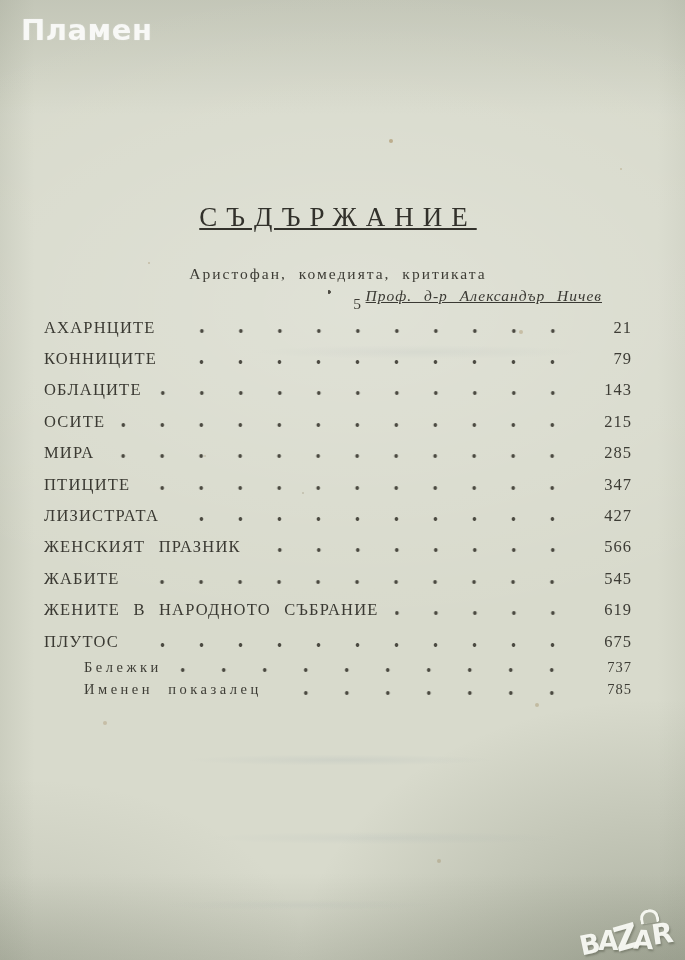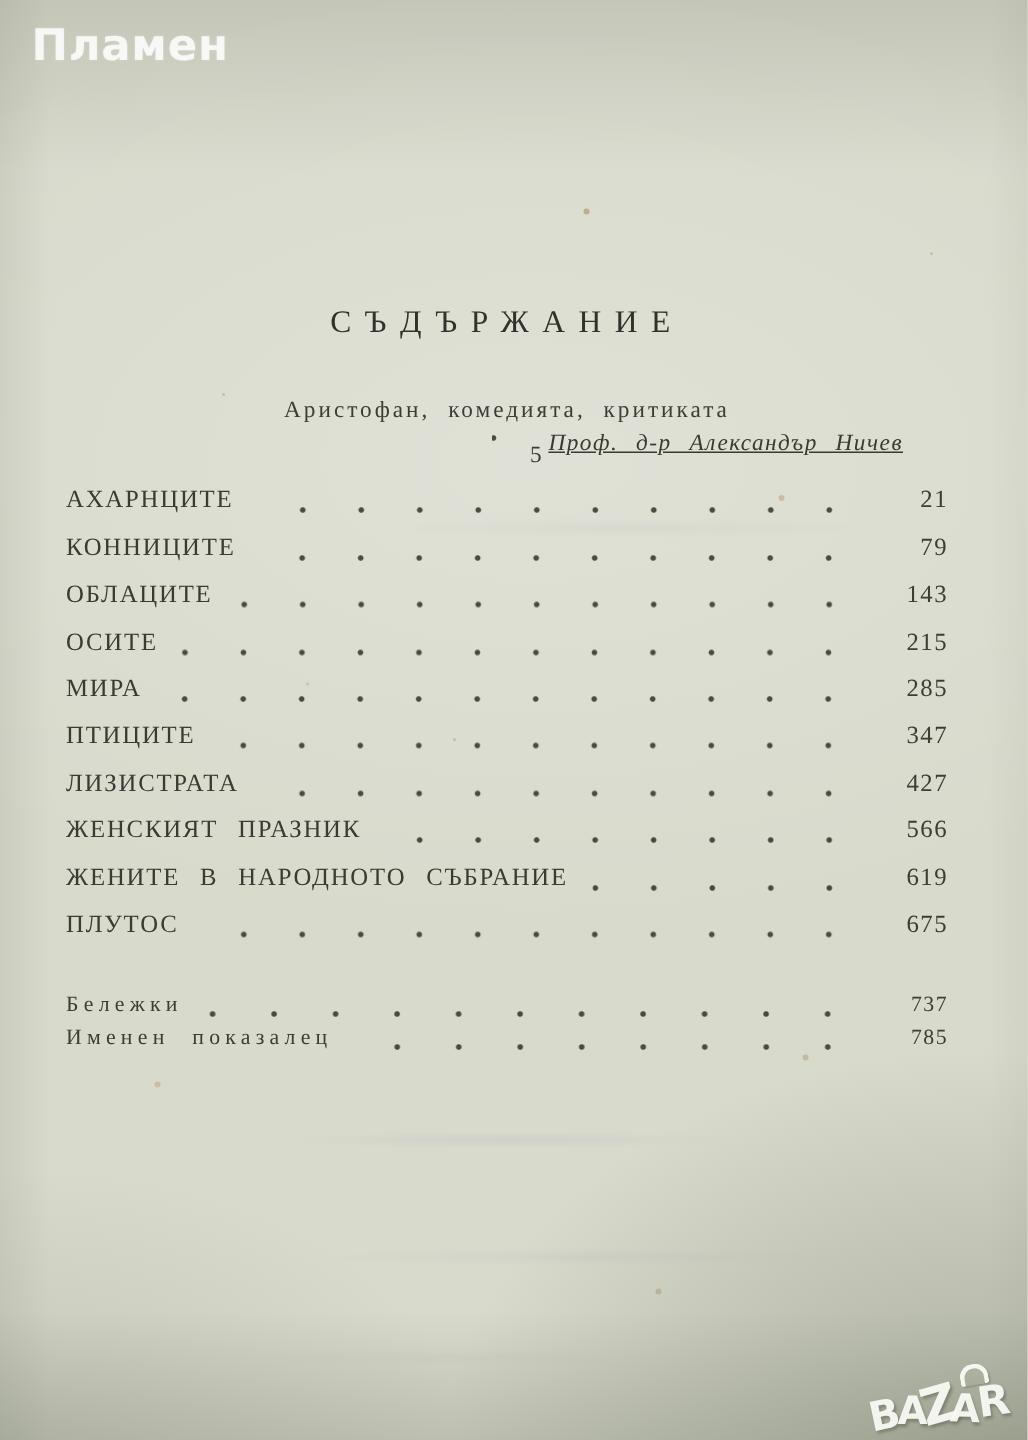--- a/index.html
+++ b/index.html
@@ -53,24 +53,24 @@
     font-family:"DejaVu Sans","Liberation Sans",sans-serif;
     font-weight:bold; font-size:29px; letter-spacing:0.5px;
     color:rgba(255,255,255,0.82);
     text-shadow:0 0 2px rgba(255,255,255,0.25);
   }
 
   
   .toc { position:absolute; left:44px; top:0; width:588px; }
   .toc-title {
     position:absolute; top:202px; left:0; width:100%;
-    text-align:center; font-size:21px; letter-spacing:9px;
-    color:#32312b; white-space:nowrap;
-  }
-  .row { display:flex; align-items:flex-end; }
+    text-align:center; font-size:27px; letter-spacing:9px;
+    color:#32312b; white-space:nowrap;text-decoration:underline;
+  }
+  .row { display:flex; align-items:center; }
   .label { white-space:nowrap; }
   .leader {
     flex:1 1 auto; min-width:28px; height:12px;
     margin:0 8px 0 16px; transform:translateY(3px);
     background-image:radial-gradient(circle, rgba(55,53,45,0.88) 1.5px, rgba(55,53,45,0) 2.2px);
     background-size:39px 12px; background-repeat:repeat-x;
     background-position:right 4px center;
   }
   .pagenum { width:48px; text-align:right; white-space:nowrap; letter-spacing:1px; }
 
@@ -85,21 +85,21 @@
     font-style:italic; font-size:15.5px; letter-spacing:1px; word-spacing:7px;
     color:#3a3933;
     text-decoration:underline;
   }
 
   .rows { position:absolute; top:312px; left:0; right:0; }
   .rows .row { height:31.4px; font-size:16.5px; }
   .rows .label { letter-spacing:1.2px; word-spacing:8px; color:#3b3a33; }
 
   .back-rows { position:absolute; top:656px; left:0; right:0; }
-  .back-rows .row { height:22.6px; font-size:14.5px; }
+  .back-rows .row { height:22.6px; font-size:14.5px;margin-left:40px; }
   .back-rows .label { letter-spacing:3.5px; word-spacing:8px; color:#3d3c35; }
   .back-rows .leader { background-size:41px 12px; }
 
   
   .bazar {
     position:absolute; right:12px; bottom:6px;
     display:flex; align-items:flex-end;
     transform:rotate(-4deg);
     font-family:"DejaVu Sans","Liberation Sans",sans-serif;
     font-weight:900; color:rgba(249,250,244,0.95);
@@ -181,20 +181,25 @@
     <span class="leader"></span>
     <span class="pagenum">427</span>
   </div>
 
   <div class="row">
     <span class="label">ЖЕНСКИЯТ ПРАЗНИК</span>
     <span class="leader"></span>
     <span class="pagenum">566</span>
   </div>
 
+  <div class="row">
+    <span class="label">ЖАБИТЕ</span>
+    <span class="leader"></span>
+    <span class="pagenum">545</span>
+  </div>
 
   <div class="row">
     <span class="label">ЖЕНИТЕ В НАРОДНОТО СЪБРАНИЕ</span>
     <span class="leader"></span>
     <span class="pagenum">619</span>
   </div>
 
   <div class="row">
     <span class="label">ПЛУТОС</span>
     <span class="leader"></span>

